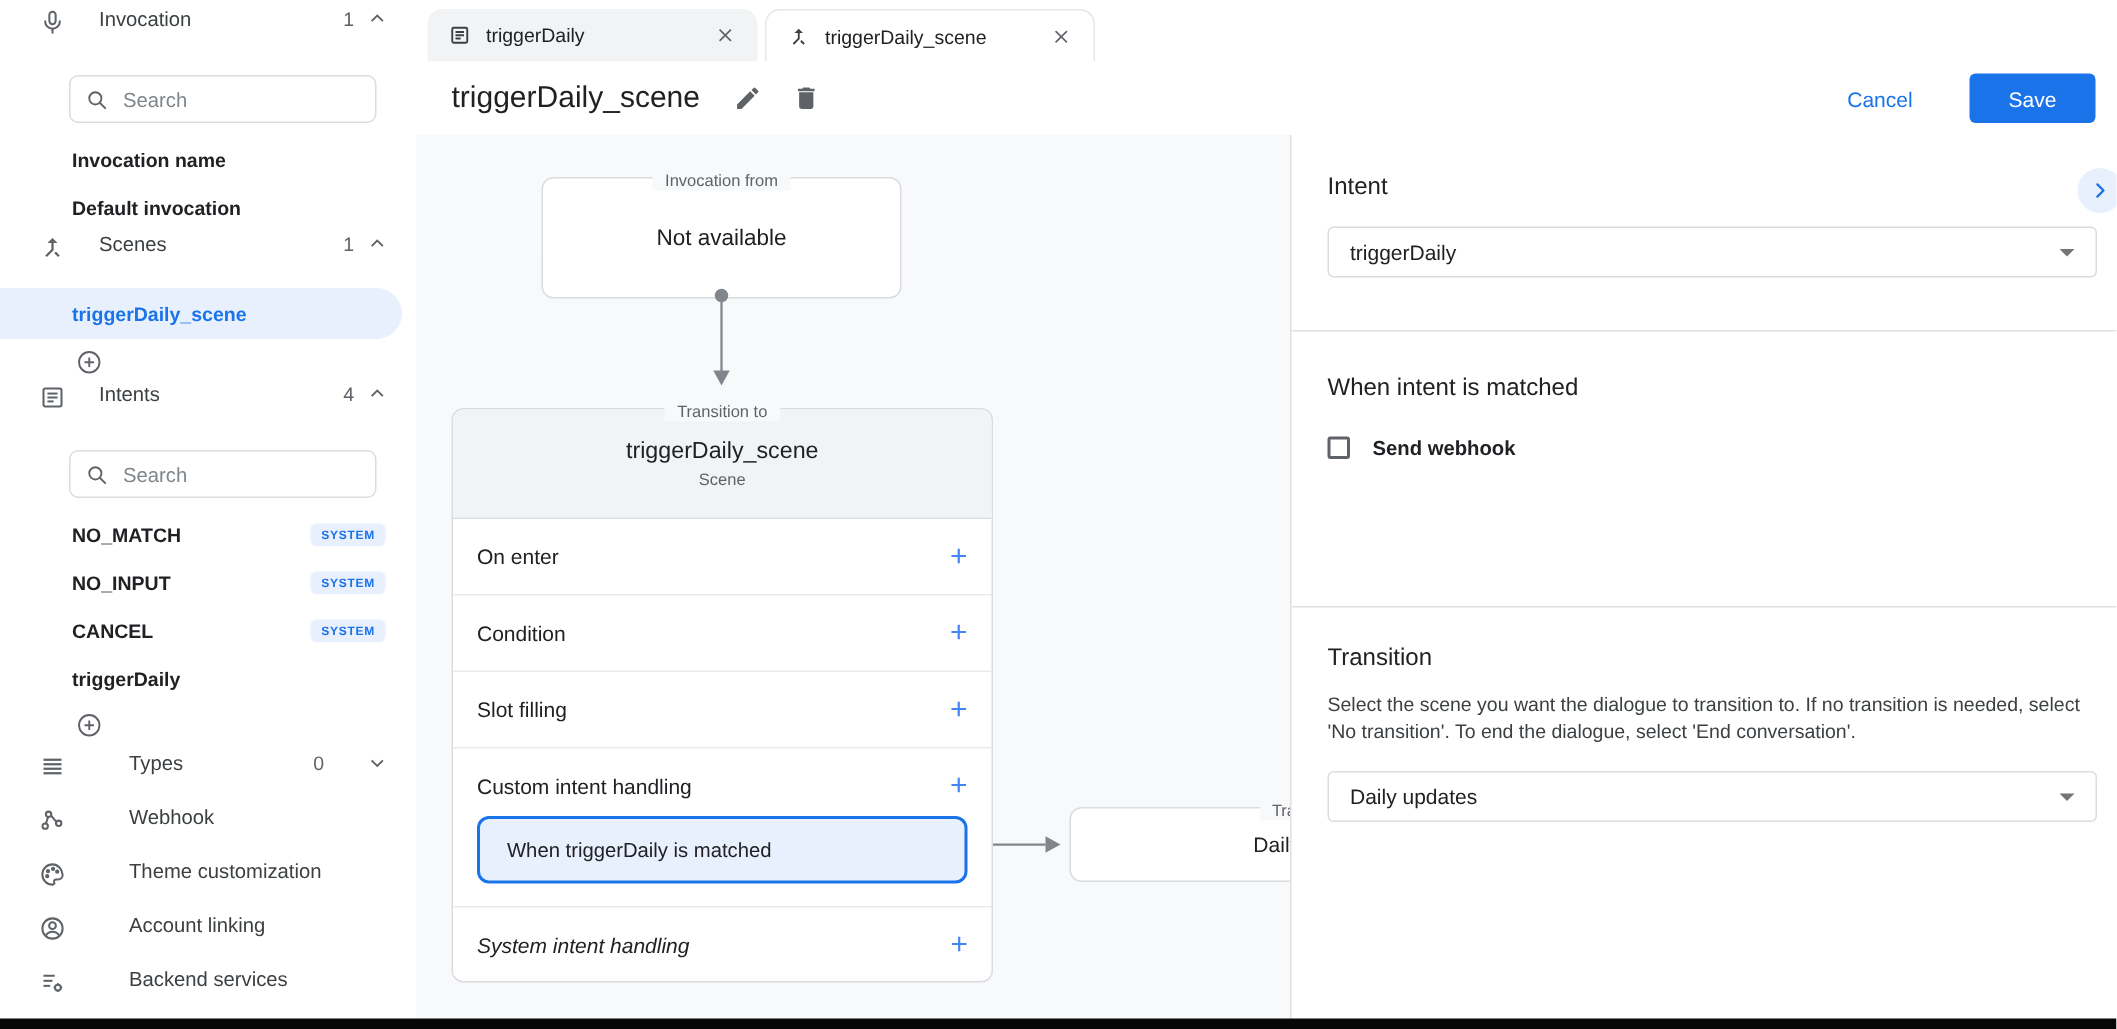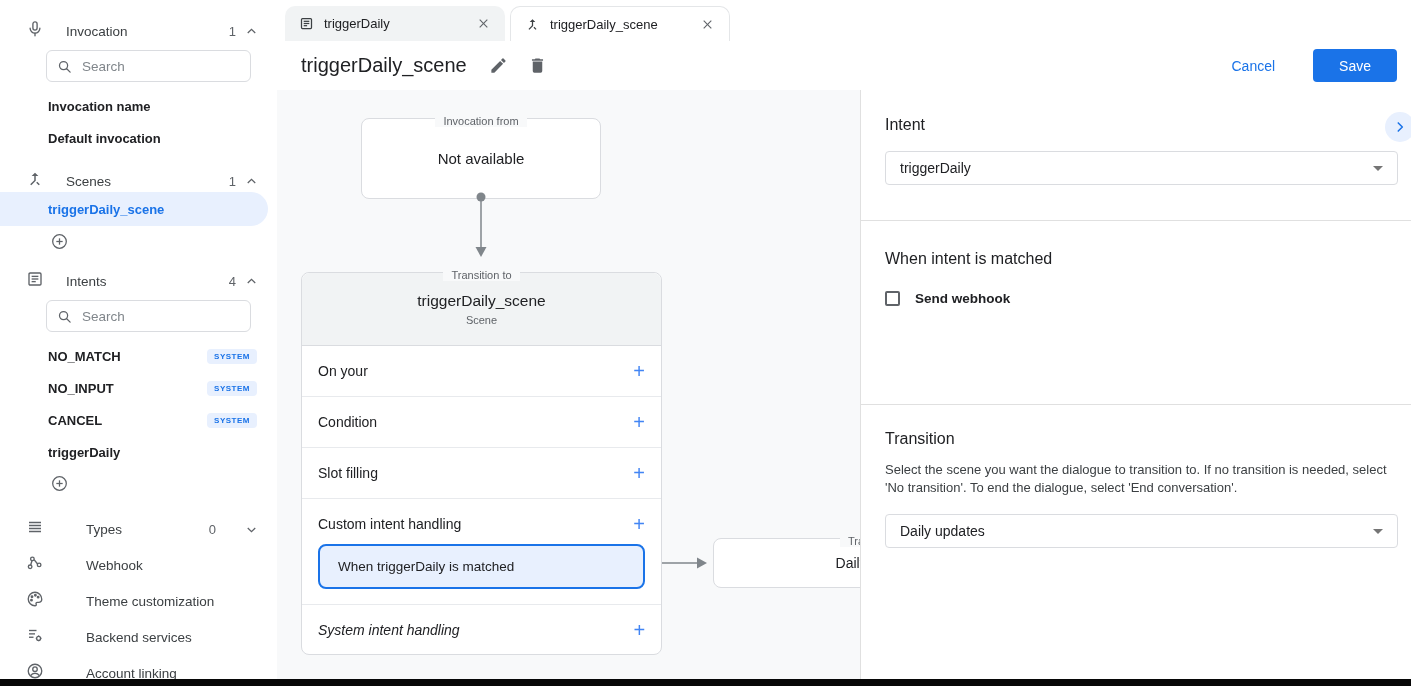--- a/index.html
+++ b/index.html
@@ -2,21 +2,21 @@
 <html><head>
 <meta charset="utf-8">
 <style>
   * { margin:0; padding:0; box-sizing:border-box; }
   html,body { width:1411px; height:686px; overflow:hidden; background:#fff;
     font-family:"Liberation Sans", sans-serif; color:#202124; }
   .app { position:relative; width:1411px; height:686px; display:flex; }
 
   
   .sidebar { width:277px; height:679px; background:#fff; flex:none; padding-top:5px; position:relative; z-index:3; }
-  .side-row { height:34px; display:flex; align-items:flex-end; padding:0 18px 0 25px; cursor:pointer; }
+  .side-row { height:34px; display:flex; align-items:flex-start; padding:0 18px 0 25px; cursor:pointer; }
   .side-row .sicon { width:20px; height:20px; flex:none; display:flex; align-items:center; justify-content:center; }
   .side-row .slabel { margin-left:21px; font-size:13.5px; color:#3c4043; }
   .side-row .scount { margin-left:auto; font-size:13px; color:#5f6368; }
   .side-row .chev { margin-left:8px; display:flex; }
   .side-item { height:32px; display:flex; align-items:center; padding-left:48px; padding-right:20px;
     font-size:13px; font-weight:700; color:#202124; cursor:pointer; }
   .searchbox { margin:11px 26px 8px 46px; height:32px; border:1px solid #dadce0; border-radius:6px;
     display:flex; align-items:center; padding:0 10px; background:#fff; }
   .searchbox input { border:none; outline:none; font-size:13.5px; color:#202124; width:130px;
     font-family:"Liberation Sans", sans-serif; margin-left:10px; background:transparent; }
@@ -253,43 +253,43 @@
               <circle cx="16.2" cy="9.5" r="1" fill="#5f6368"></circle>
               <circle cx="7.3" cy="13.5" r="1" fill="#5f6368"></circle>
           </svg>
         </span>
         <span class="slabel">Theme customization</span>
       </div>
 
       <div class="side-row">
         <span class="sicon">
           <svg width="18" height="18" viewBox="0 0 24 24" fill="none" stroke="#5f6368" stroke-width="1.8">
+            <circle cx="12" cy="12" r="9"></circle>
+              <circle cx="12" cy="9.5" r="3"></circle>
+              <path d="M6.2 18.2a6.8 6.8 0 0 1 11.6 0"></path>
+          </svg>
+        </span>
+        <span class="slabel">Account linking</span>
+      </div>
+
+      <div class="side-row">
+        <span class="sicon">
+          <svg width="18" height="18" viewBox="0 0 24 24" fill="none" stroke="#5f6368" stroke-width="1.8">
             <line x1="4" y1="6" x2="14" y2="6"></line>
               <line x1="4" y1="10.5" x2="12" y2="10.5"></line>
               <line x1="4" y1="15" x2="10" y2="15"></line>
             <circle cx="16.8" cy="16.5" r="2.6"></circle>
             <line x1="16.8" y1="12.6" x2="16.8" y2="13.9"></line>
               <line x1="16.8" y1="19.1" x2="16.8" y2="20.4"></line>
             <line x1="13" y1="16.5" x2="14.2" y2="16.5"></line>
               <line x1="19.4" y1="16.5" x2="20.6" y2="16.5"></line>
           </svg>
         </span>
         <span class="slabel">Backend services</span>
       </div>
-
-      <div class="side-row">
-        <span class="sicon">
-          <svg width="18" height="18" viewBox="0 0 24 24" fill="none" stroke="#5f6368" stroke-width="1.8">
-            <circle cx="12" cy="12" r="9"></circle>
-              <circle cx="12" cy="9.5" r="3"></circle>
-              <path d="M6.2 18.2a6.8 6.8 0 0 1 11.6 0"></path>
-          </svg>
-        </span>
-        <span class="slabel">Account linking</span>
-      </div>
     </div>
   </div>
 
   <div class="main">
 
     <div class="tabbar">
       <div class="tab inactive">
         <span>
           <svg width="15" height="15" viewBox="0 0 24 24" fill="none" stroke="#3c4043" stroke-width="2">
             <rect x="4" y="4" width="16" height="16" rx="1.5"></rect>
@@ -360,21 +360,21 @@
 
         <div class="flow-box scene-card">
           <div class="flow-label"><span>Transition to</span></div>
           <div class="scene-head">
             <div class="sc-title">triggerDaily_scene</div>
             <div class="sc-sub">Scene</div>
           </div>
 
           <div class="scene-row">
             <div class="row-line">
-              <span class="rlabel">On your</span>
+              <span class="rlabel">On enter</span>
               <span class="plus">+</span>
             </div>
           </div>
           <div class="scene-row">
             <div class="row-line">
               <span class="rlabel">Condition</span>
               <span class="plus">+</span>
             </div>
           </div>
           <div class="scene-row">

